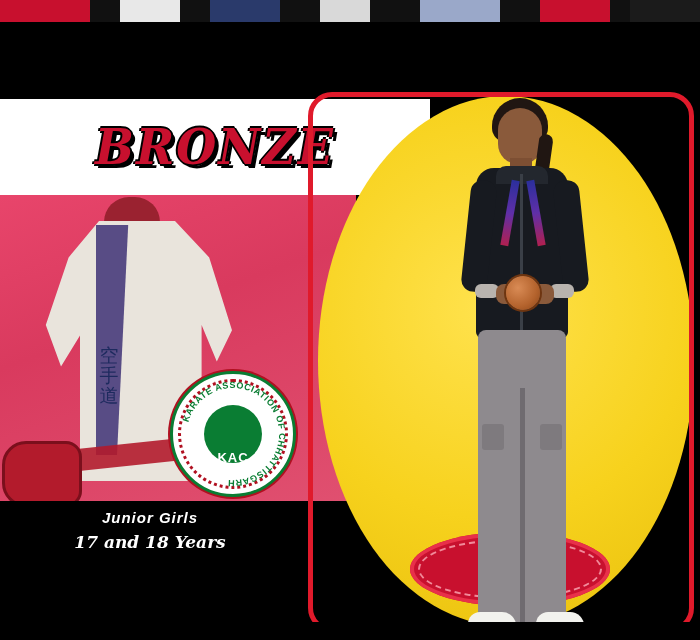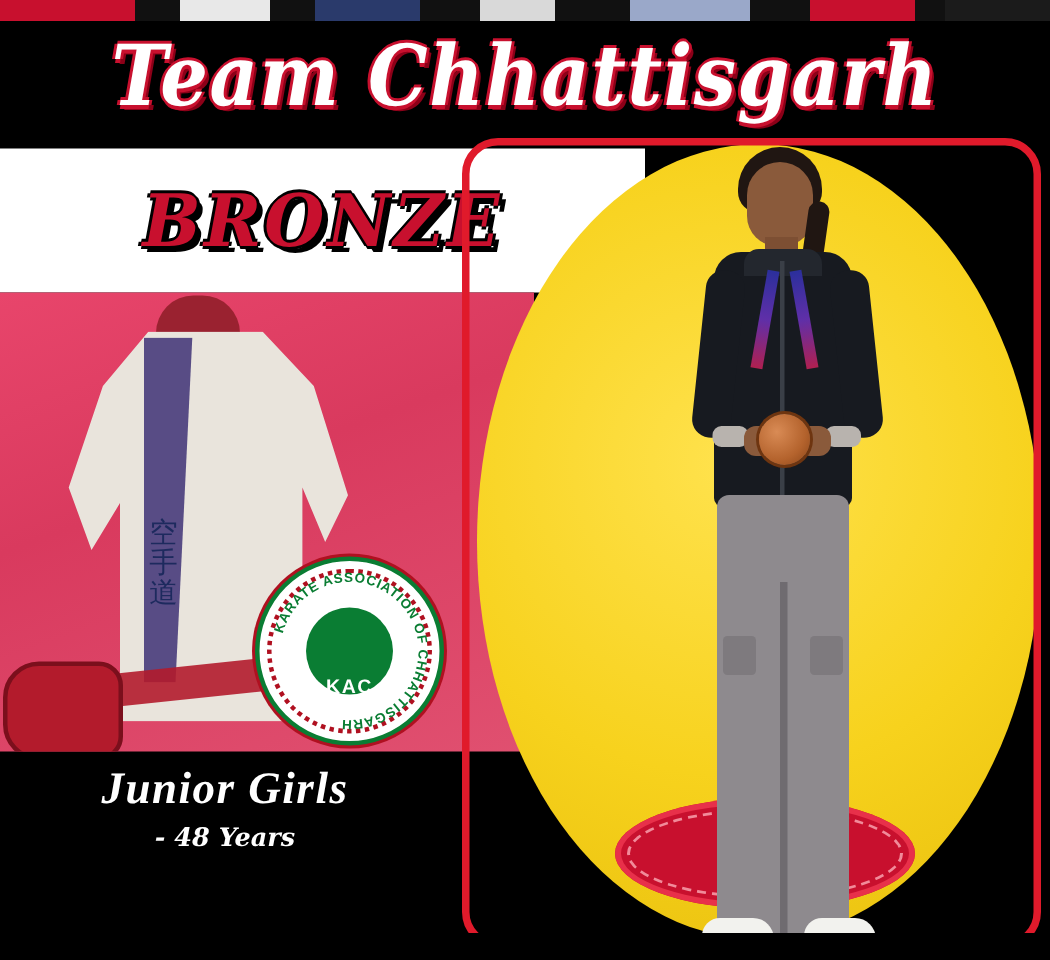--- a/index.html
+++ b/index.html
@@ -202,24 +202,24 @@
 
   
   .category {
     position: absolute;
     left: 0; top: 410px;
     width: 300px;
     text-align: center;
     color: #ffffff;
   }
   .cat-line1 {
-    font-family: Liberation Serif, serif;
+    font-family: Liberation Sans, sans-serif;
     font-style: italic;
     font-weight: bold;
-    font-size: 30px;
+    font-size: 15px;
     letter-spacing: 1px;
     margin-bottom: 6px;
   }
   .cat-line2 {
     font-family: "DejaVu Serif", serif;
     font-style: italic;
     font-weight: bold;
     font-size: 17px;
     margin-bottom: 4px;
   }
@@ -423,23 +423,20 @@
   <div class="top-strip">
     <div class="seg" style="left:0;width:90px;background:#c8102e;"></div>
     <div class="seg" style="left:120px;width:60px;background:#e8e8e8;"></div>
     <div class="seg" style="left:210px;width:70px;background:#2a3a6b;"></div>
     <div class="seg" style="left:320px;width:50px;background:#d9d9d9;"></div>
     <div class="seg" style="left:420px;width:80px;background:#9aa8c9;"></div>
     <div class="seg" style="left:540px;width:70px;background:#c8102e;"></div>
     <div class="seg" style="left:630px;width:70px;background:#1b1b1b;"></div>
   </div>
 
-  <div class="header-band">
-    <div class="header-title">Team Chhattisgarh</div>
-  </div>
 
   <div class="left-col">
 
     <div class="bronze-band">
       <div class="bronze-text">BRONZE</div>
     </div>
 
     <div class="art-block">
       <div class="art-head"></div>
       <div class="art-gi"></div>
@@ -461,21 +458,21 @@
         </text>
       </svg>
       <div class="kac-inner">
         <div class="kac-fist"></div>
         <div class="kac-abbrev">KAC</div>
       </div>
     </div>
 
     <div class="category">
       <div class="cat-line1">Junior Girls</div>
-      <div class="cat-line3">- 48 Years</div>
+      <div class="cat-line2">17 and 18 Years</div>
     </div>
 
     <div class="athlete-name">Sonia Chauhan</div>
   </div>
 
   <div class="right-panel">
     <div class="yellow-circle"></div>
     <div class="floor-oval"></div>
 
     <div class="figure">

